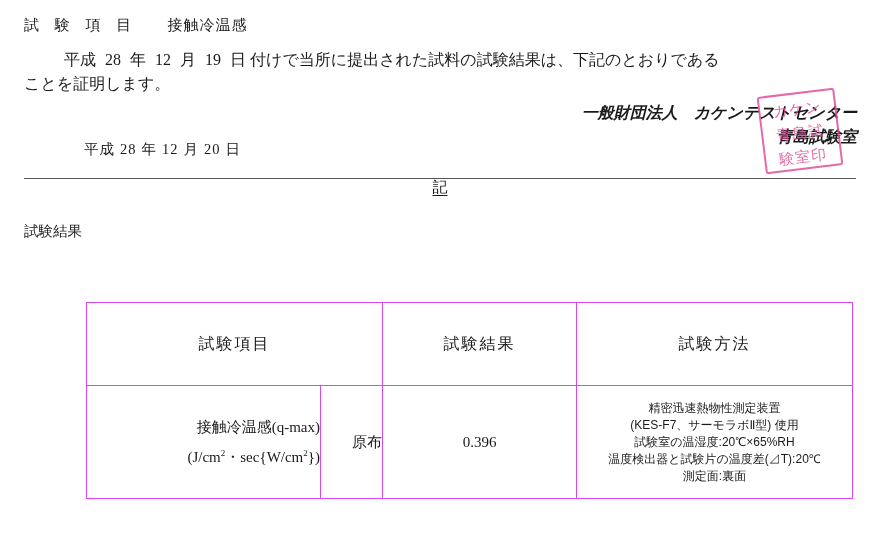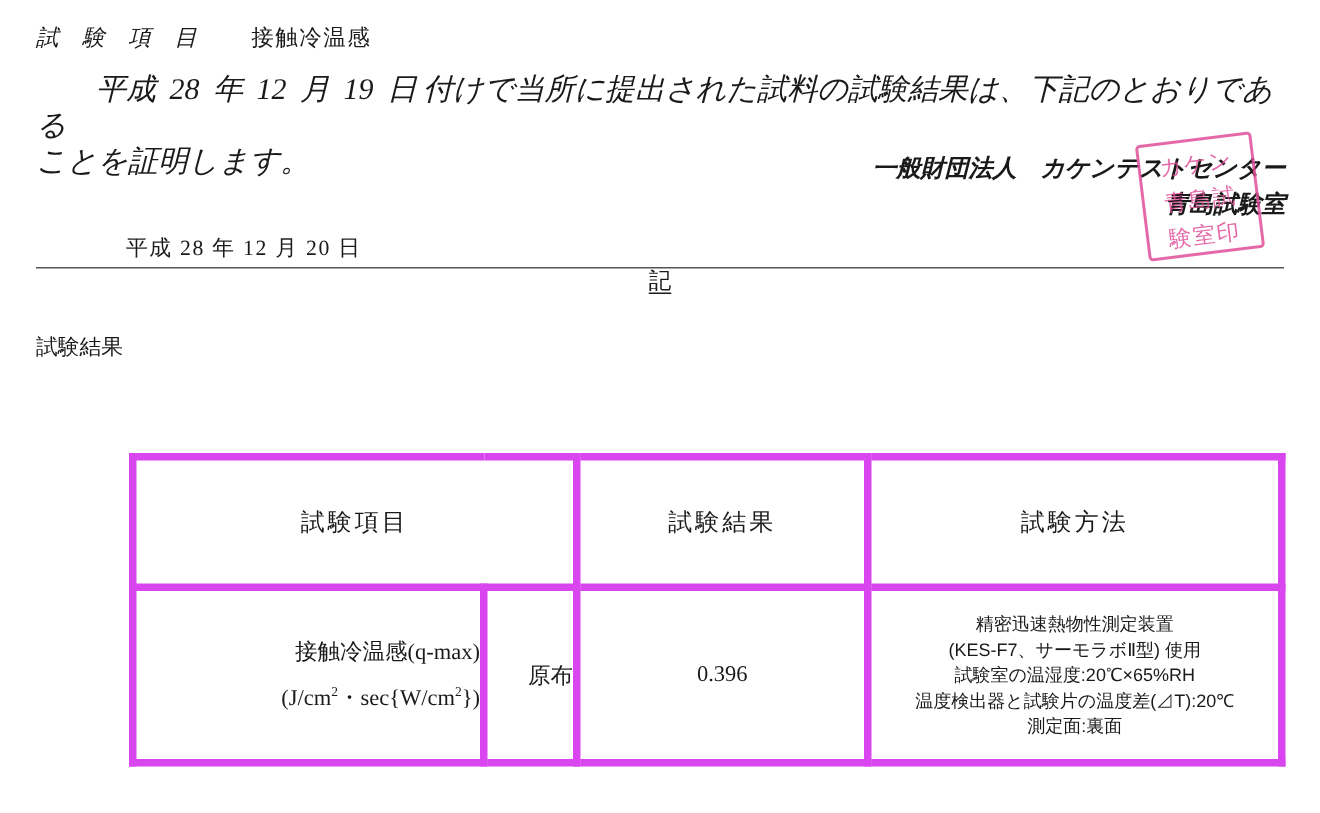--- a/index.html
+++ b/index.html
@@ -26,36 +26,34 @@
   .title-row {
     position: absolute;
     left: 24px;
     top: 16px;
     font-size: 15px;
     letter-spacing: 0.5px;
     white-space: nowrap;
   }
   .title-label {
     letter-spacing: 6px;
-    font-style: italic;
   }
   .title-value {
     margin-left: 26px;
     letter-spacing: 1px;
   }
 
   
   .statement {
     position: absolute;
     left: 24px;
     top: 48px;
     width: 830px;
-    font-size: 20px;
+    font-size: 16px;
     line-height: 24px;
-    font-style: italic;
   }
   .statement .indent {
     display: inline-block;
     width: 36px;
   }
   .statement .sp {
     display: inline-block;
     padding: 0 4px;
   }
   .statement .num {
@@ -76,21 +74,21 @@
     font-style: italic;
   }
   .issuer .line2 {
     font-size: 16px;
   }
 
   
   .issue-date {
     position: absolute;
     left: 84px;
-    top: 156px;
+    top: 140px;
     font-size: 14.5px;
     letter-spacing: 1px;
     white-space: nowrap;
   }
   .issue-date .num { padding: 0 5px; }
 
   
   .seal {
     position: absolute;
     left: 761px;
@@ -144,21 +142,21 @@
   .table-wrap {
     position: absolute;
     left: 86px;
     top: 302px;
   }
   table.results {
     border-collapse: collapse;
     table-layout: fixed;
   }
   table.results td, table.results th {
-    border: 5px solid #d946ef;
+    border: 1px solid #d946ef;
     padding: 0;
     vertical-align: middle;
     font-weight: normal;
   }
   .col-item   { width: 234px; }
   .col-sub    { width: 62px; }
   .col-result { width: 194px; }
   .col-method { width: 276px; }
 
   .head-cell {

